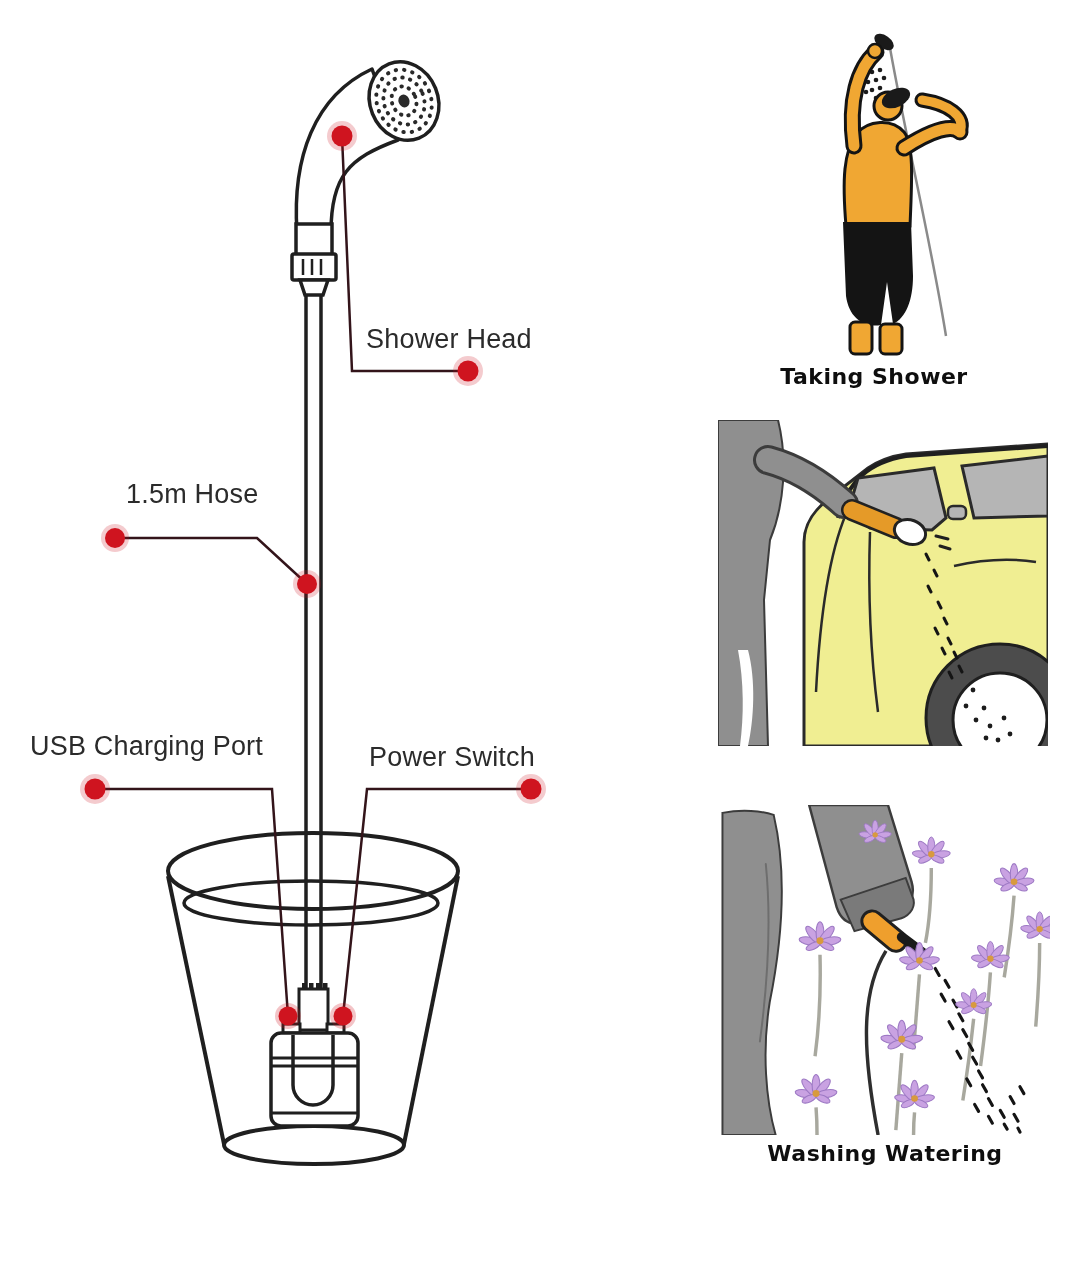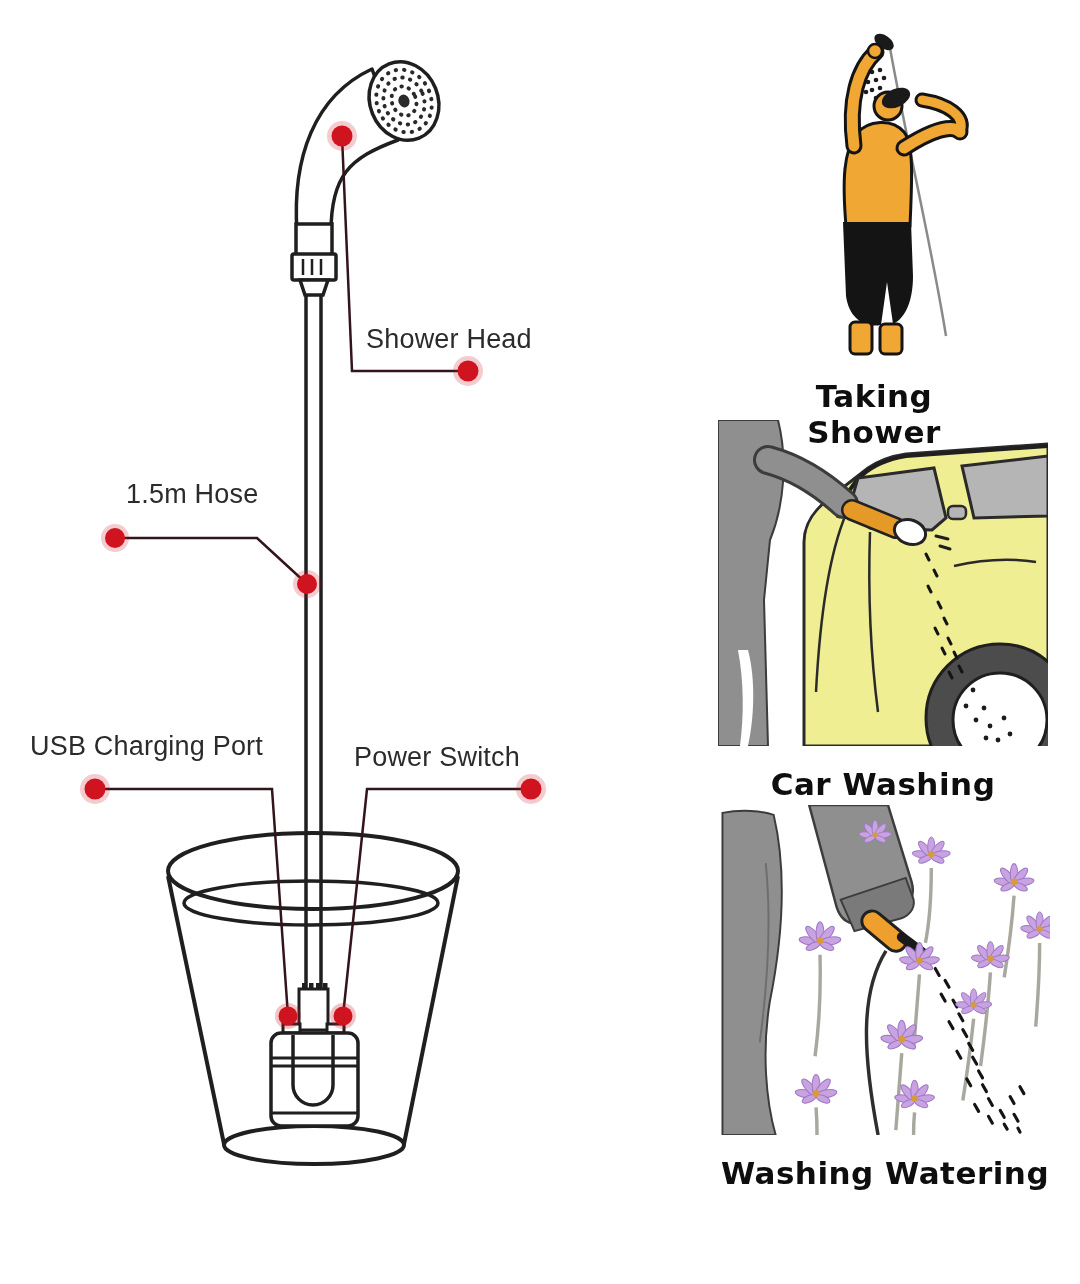--- a/index.html
+++ b/index.html
@@ -1,21 +1,21 @@
 <!DOCTYPE html>
 <html><head>
 <meta charset="utf-8">
 <style>
   html,body{margin:0;padding:0;background:#ffffff;}
   body{width:1080px;height:1284px;font-family:"Liberation Sans",sans-serif;}
   #stage{position:relative;width:1080px;height:1284px;background:#fff;overflow:hidden;}
   .dlabel{position:absolute;font-size:27px;color:#2b2b2b;white-space:nowrap;letter-spacing:0.2px;}
   .panel{position:absolute;}
   .caption{width:100%;text-align:center;font-family:"DejaVu Sans",sans-serif;
-           font-weight:bold;font-size:31px;color:#0e0e0e;letter-spacing:0.5px;margin-top:20px;}
+           font-weight:bold;font-size:22px;color:#0e0e0e;letter-spacing:0.5px;margin-top:6px;}
   svg{display:block;}
 </style>
 </head>
 <body>
 
 <div id="stage">
 
   <svg width="700" height="1284" viewBox="0 0 700 1284" style="position:absolute;left:0;top:0;">
 
     <g fill="none" stroke="#1f1f1f">
@@ -82,21 +82,21 @@
       <circle cx="288" cy="1016" r="13" opacity="0.25"></circle>
         <circle cx="288" cy="1016" r="9.5"></circle>
       <circle cx="343" cy="1016" r="13" opacity="0.25"></circle>
         <circle cx="343" cy="1016" r="9.5"></circle>
     </g>
   </svg>
 
   <div class="dlabel" style="left:366px;top:324px;">Shower Head</div>
   <div class="dlabel" style="left:126px;top:479px;">1.5m Hose</div>
   <div class="dlabel" style="left:30px;top:731px;">USB Charging Port</div>
-  <div class="dlabel" style="left:354px;top:742px;text-align:center;">Power Switch</div>
+  <div class="dlabel" style="left:369px;top:742px;text-align:center;">Power Switch</div>
 
   <div class="panel" style="left:756px;top:28px;width:236px;">
     <svg width="236" height="330" viewBox="0 0 236 330">
 
       <path d="M134,20 C152,120 176,220 190,308" fill="none" stroke="#8a8a8a" stroke-width="2.5"></path>
 
       <g fill="#1c1c1c">
         <circle cx="112" cy="34" r="2.3"></circle>
           <circle cx="120" cy="32" r="2.3"></circle>
         <circle cx="108" cy="44" r="2.3"></circle>
@@ -189,21 +189,20 @@
           <circle cx="266" cy="288" r="2.4"></circle>
           <circle cx="272" cy="306" r="2.4"></circle>
         <circle cx="258" cy="300" r="2.4"></circle>
           <circle cx="280" cy="320" r="2.4"></circle>
           <circle cx="268" cy="318" r="2.4"></circle>
         <circle cx="286" cy="298" r="2.4"></circle>
           <circle cx="292" cy="314" r="2.4"></circle>
           <circle cx="248" cy="286" r="2.4"></circle>
       </g>
     </svg>
-    <div class="caption">Car Washing</div>
   </div>
 
   <div class="panel" style="left:720px;top:805px;width:330px;">
     <svg width="330" height="330" viewBox="0 0 330 335">
       <defs>
         <g id="flw">
           <ellipse cx="0" cy="-9.5" rx="3.6" ry="10" transform="rotate(-80)"></ellipse>
           <ellipse cx="0" cy="-9.5" rx="3.6" ry="10" transform="rotate(-40)"></ellipse>
           <ellipse cx="0" cy="-9.5" rx="3.6" ry="10"></ellipse>
           <ellipse cx="0" cy="-9.5" rx="3.6" ry="10" transform="rotate(40)"></ellipse>

